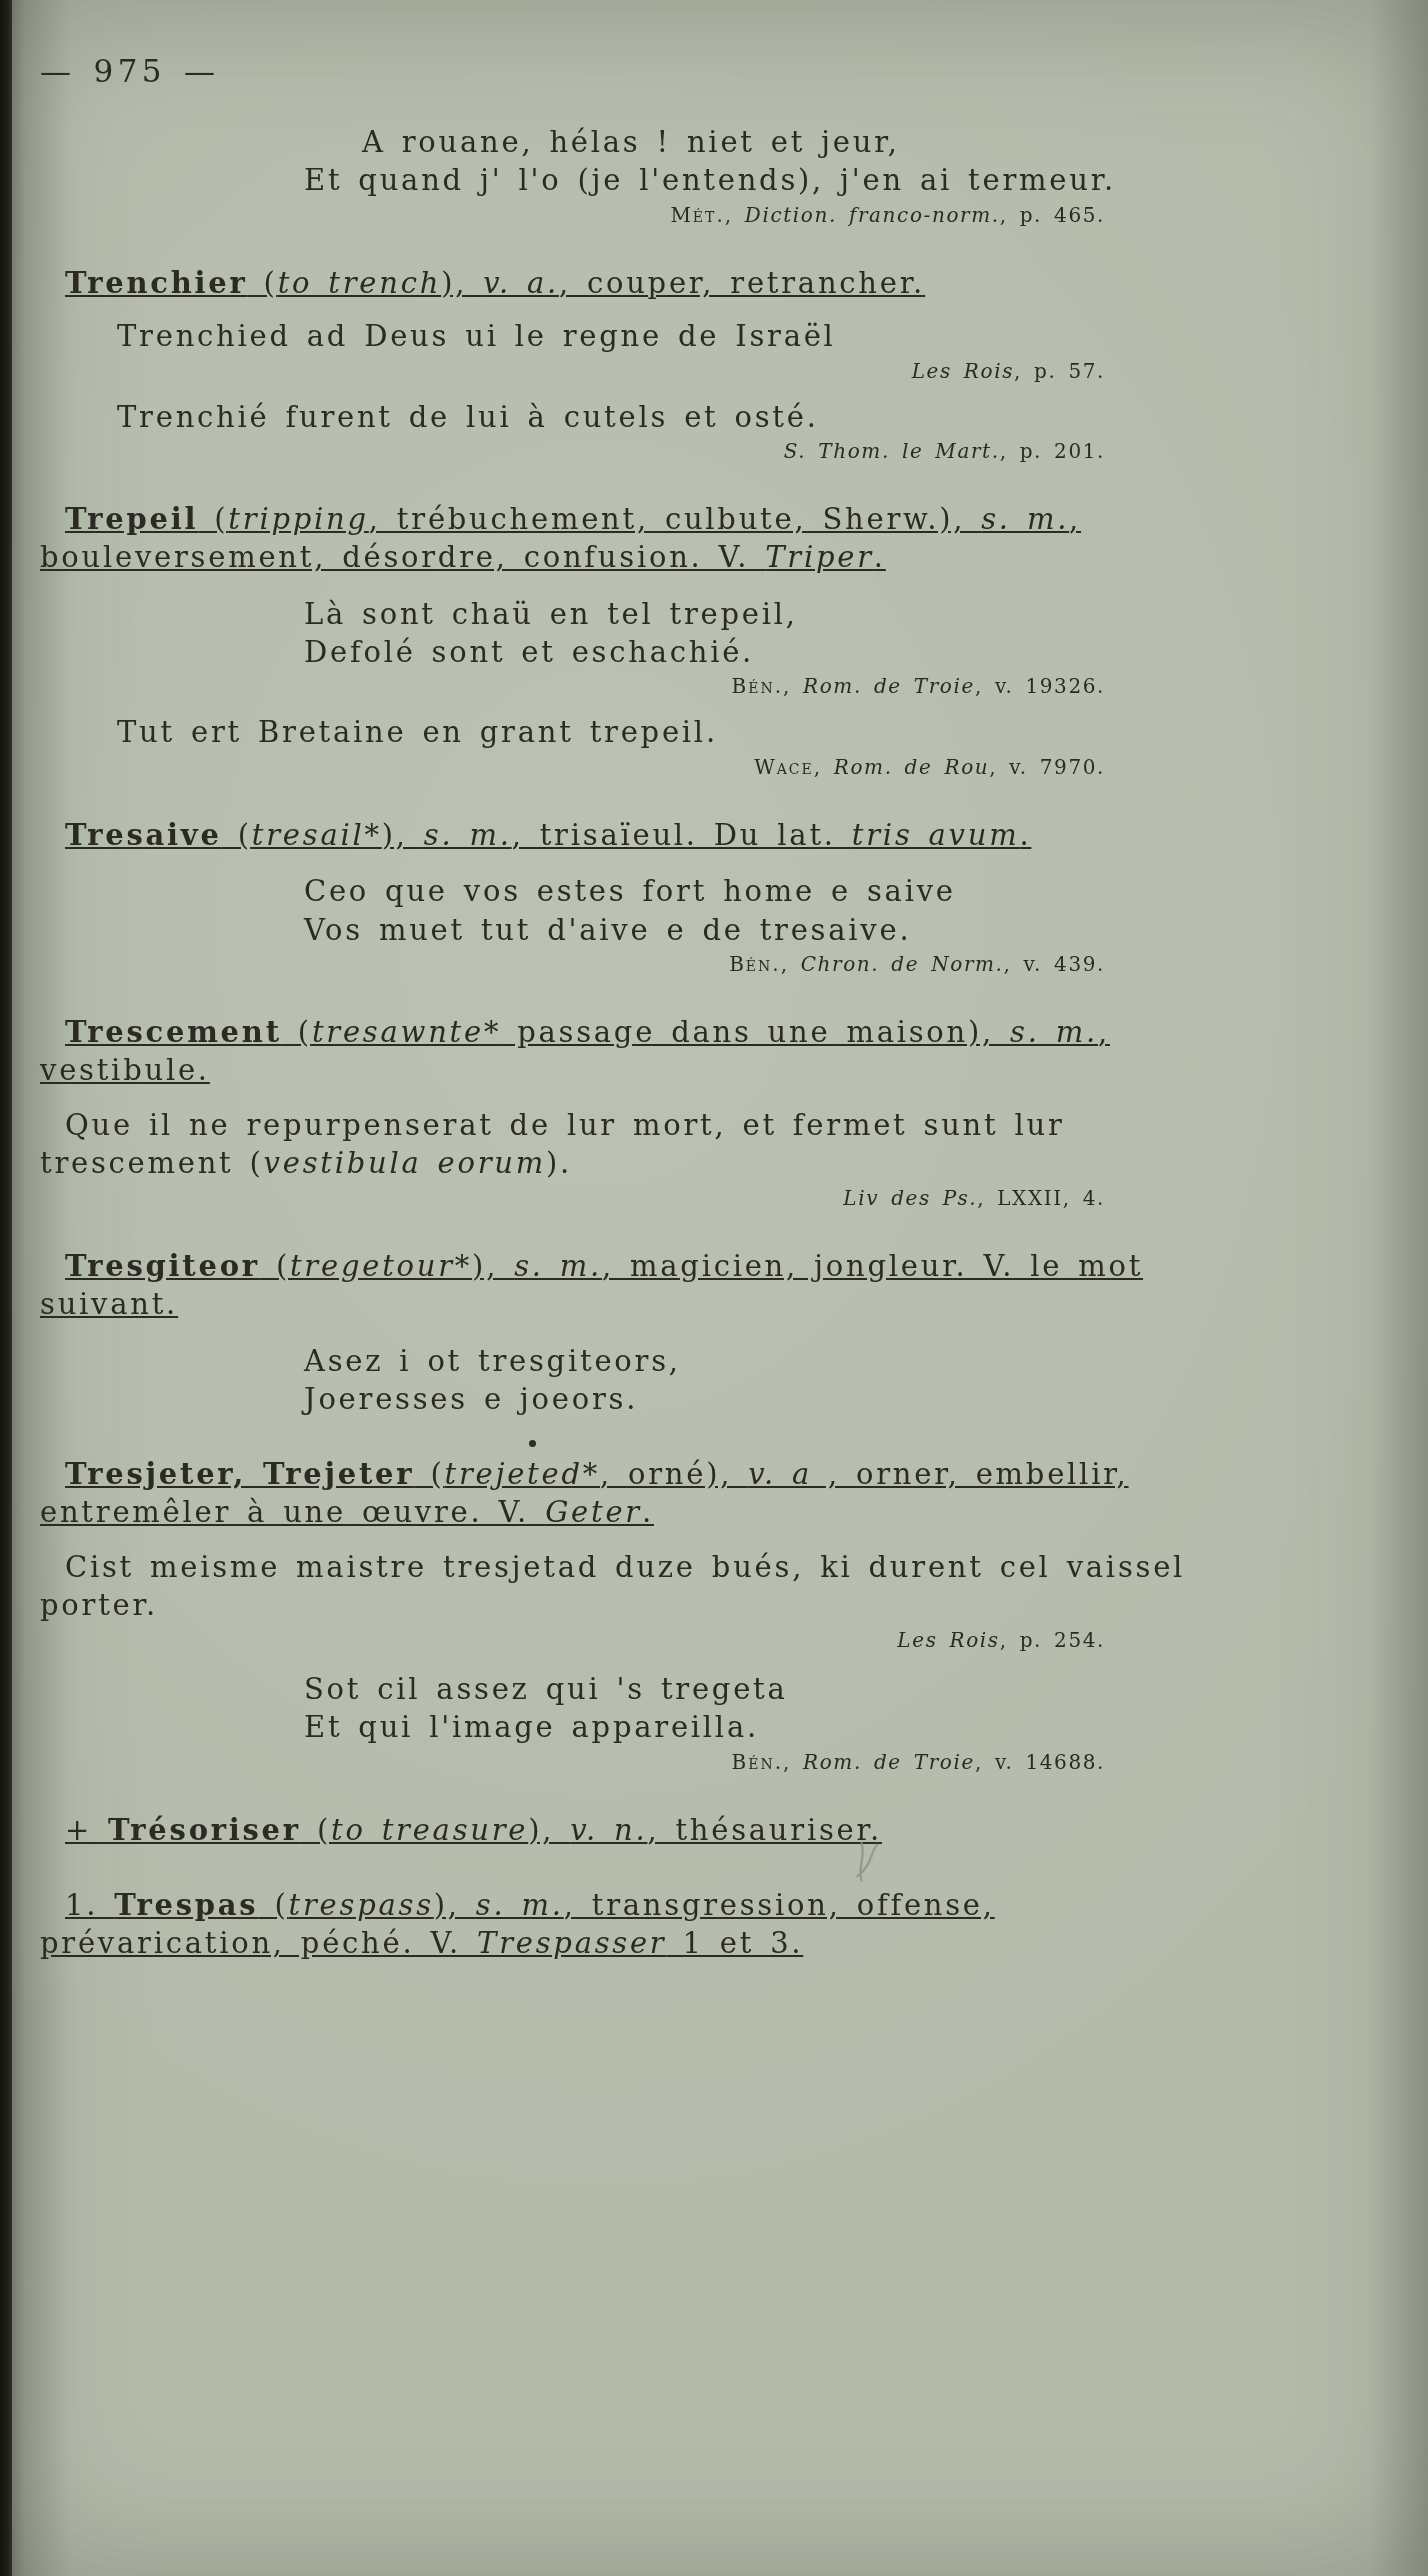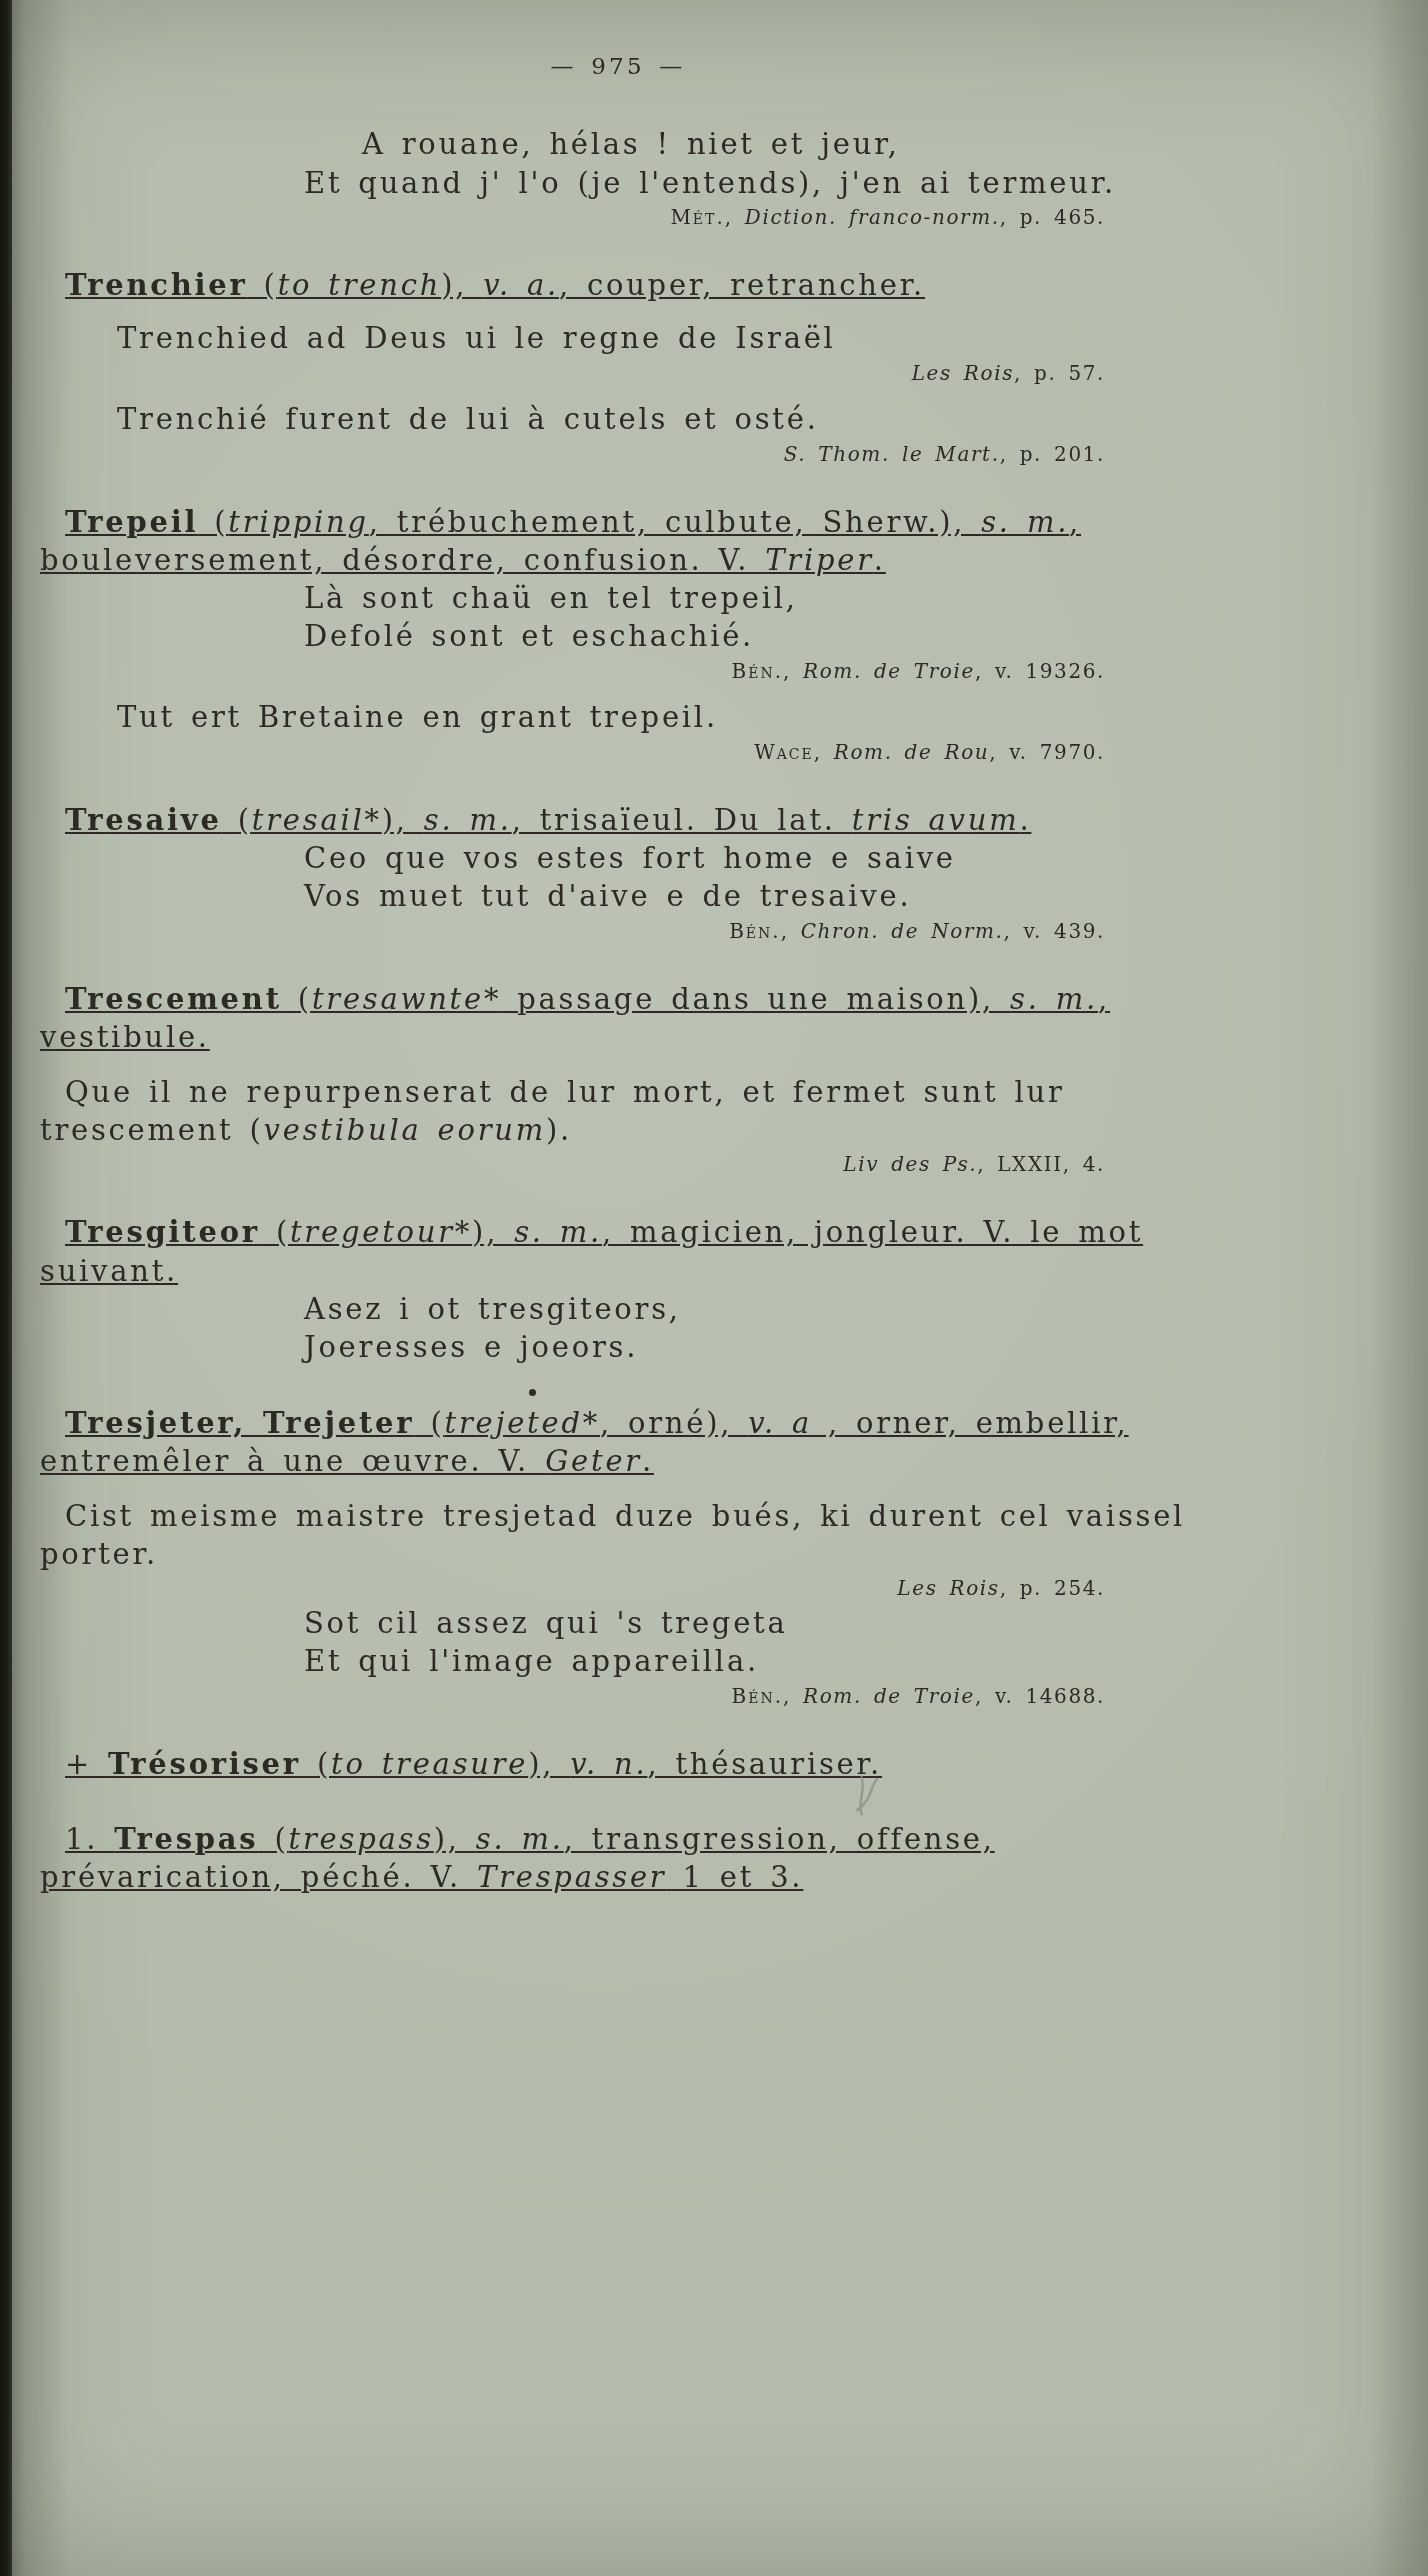--- a/index.html
+++ b/index.html
@@ -28,29 +28,29 @@
     position:relative;
     margin-left:40px;
     width:1156px;
     padding-top:51px;
     font-size:29px;
     line-height:1.32;
     letter-spacing:0.095em;
     word-spacing:0.14em;
   }
   .pagenum {
-    text-align:center;
-    font-size:23px;
+    text-align:left;
+    font-size:31px;
     letter-spacing:0.14em;
-    margin-bottom:44px;
+    margin-bottom:31px;
   }
   .entry { text-indent:25px; margin-top:37px; position:relative;text-decoration:underline; }
   .prose { text-indent:25px; margin-top:16.5px; }
   .quote { margin-left:77px; margin-top:15px; }
-  .verse { margin-left:264px; margin-top:0; }
+  .verse { margin-left:264px; margin-top:18px; }
   .vline.ind { padding-left:58px; }
   .citation {
     text-align:right;
     padding-right:91px;
     font-size:20px;
     line-height:1.2;
     letter-spacing:0.08em;
     margin-top:3.3px;
     margin-bottom:3.3px;
   }

